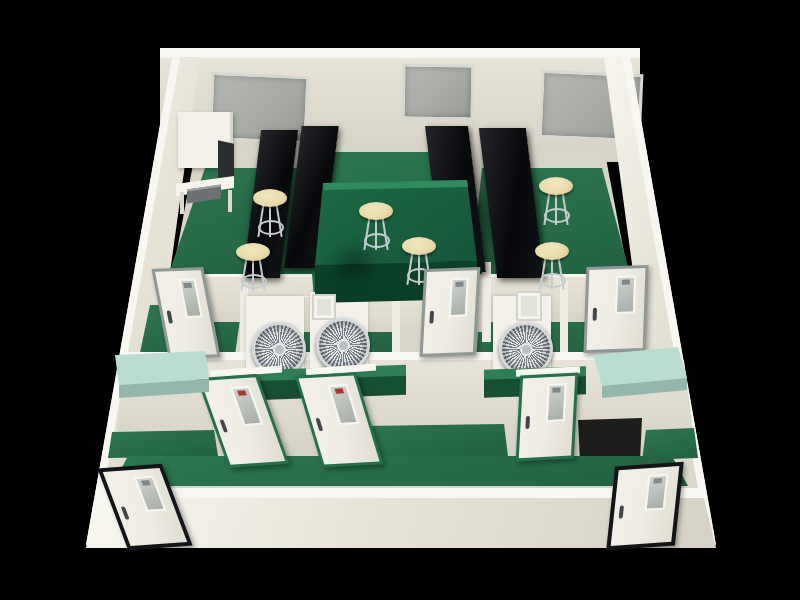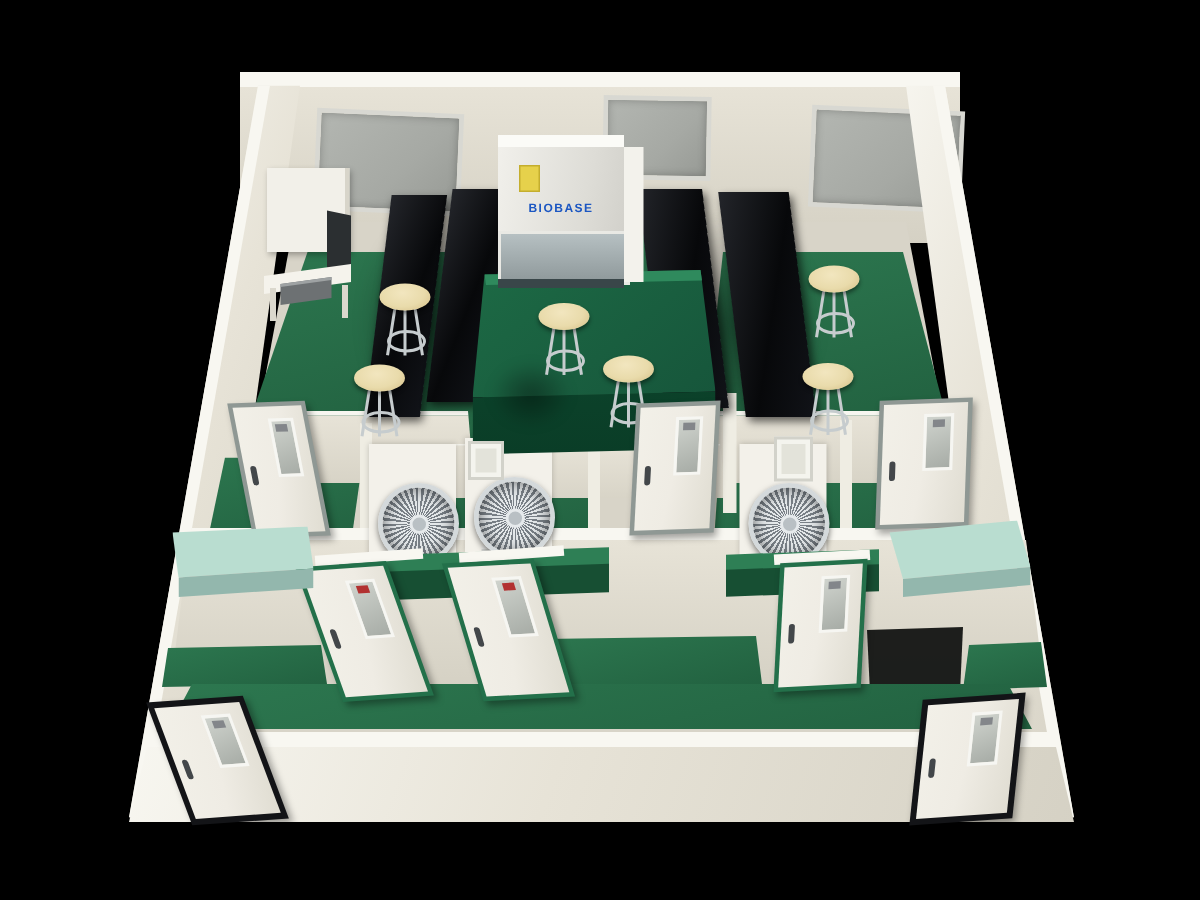--- a/index.html
+++ b/index.html
@@ -171,29 +171,20 @@
   <div class="abs bench-black" style="left:434px;top:126px;width:43px;height:146px;transform:skewX(7deg);"></div>
   <div class="abs bench-black" style="left:488px;top:128px;width:47px;height:150px;transform:skewX(7deg);"></div>
 
   <div class="abs" style="left:315px;top:175px;width:165px;height:128px;">
     <div class="abs island-top" style="left:0;top:0;width:165px;height:128px;clip-path:polygon(8px 8px,152px 5px,162px 86px,0px 90px);"></div>
     <div class="abs island-edge" style="left:0;top:0;width:165px;height:128px;clip-path:polygon(8px 8px,152px 5px,153px 12px,9px 15px);"></div>
     <div class="abs island-front" style="left:0;top:0;width:165px;height:128px;clip-path:polygon(0px 90px,162px 86px,162px 124px,0px 128px);"></div>
     <div class="abs soft-shadow" style="left:12px;top:66px;width:54px;height:44px;"></div>
   </div>
 
-  <div class="abs" style="left:330px;top:90px;width:100px;height:106px;">
-    <div class="abs cab-cap" style="left:2px;top:0;width:84px;height:10px;"></div>
-    <div class="abs cab-body" style="left:2px;top:8px;width:84px;height:58px;"></div>
-    <div class="abs sticker" style="left:16px;top:20px;width:12px;height:16px;"></div>
-    <div class="abs brand" style="left:8px;top:44px;width:72px;height:11px;">BIOBASE</div>
-    <div class="abs cab-glass" style="left:2px;top:64px;width:84px;height:32px;"></div>
-    <div class="abs cab-open" style="left:2px;top:96px;width:84px;height:6px;"></div>
-    <div class="abs" style="left:86px;top:8px;width:13px;height:90px;background:#f3f2ec;"></div>
-  </div>
 
   <div class="stool" style="left:253px;top:189px;">
     <div class="leg l1"></div>
       <div class="leg l2"></div>
       <div class="leg l3"></div>
     <div class="ring"></div>
       <div class="seat"></div>
   </div>
   <div class="stool" style="left:236px;top:243px;">
     <div class="leg l1"></div>

